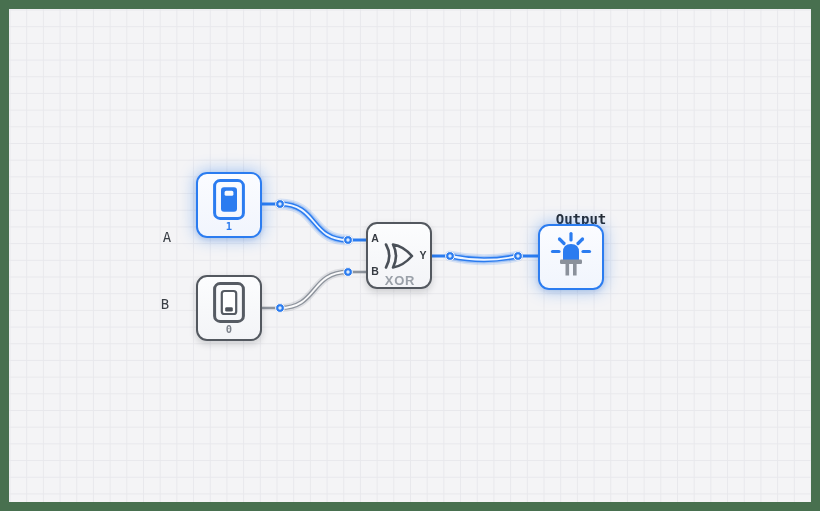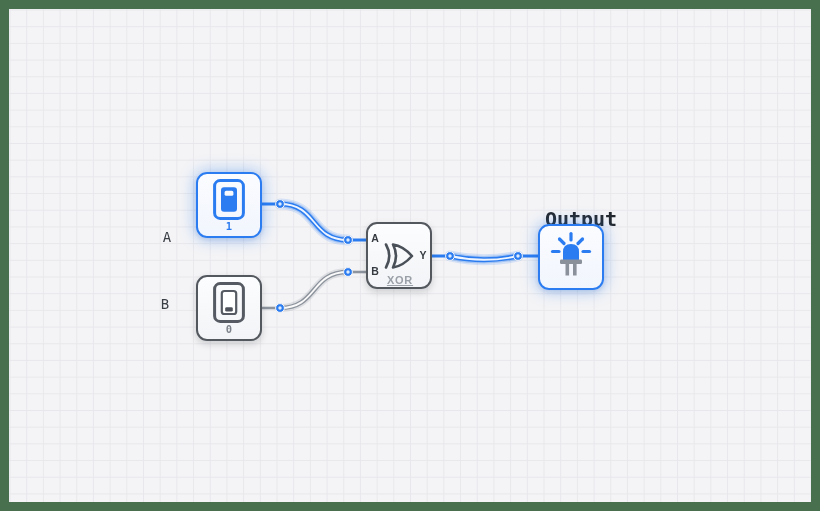--- a/index.html
+++ b/index.html
@@ -76,25 +76,24 @@
     transform: translate(-50%, -50%);
     font-family: "Liberation Sans", sans-serif;
     font-size: 10.5px;
     font-weight: bold;
     color: #363b42;
   }
   .gate-type-label {
     position: absolute;
     transform: translate(-50%, -50%);
     font-family: "Liberation Sans", sans-serif;
-    font-size: 11px;
+    font-size: 13px;
     font-weight: bold;
     letter-spacing: 0.8px;
     color: #9aa0a8;
-    text-decoration: underline;
   }
   .gate-symbol { position: absolute; left: 16px; top: 19px; }
   
   #node-led {
     left: 538px; top: 224px;
     width: 62px; height: 62px;
   }
   .led-icon-svg { position: absolute; left: 9px; top: 5px; }
   
   .canvas-label {
@@ -103,21 +102,21 @@
     font-size: 14px;
     font-weight: 500;
     color: #3a3f46;
   }
   #label-a { left: 158px; top: 228px; }
   #label-b { left: 156px; top: 295px; }
   #label-output {
     position: absolute;
     left: 572px; top: 210px;
     transform: translate(-50%, -50%);
-    font-size: 20px;
+    font-size: 14px;
     font-weight: 600;
     color: #24292e;
     text-align: center;
   }
 </style>
 </head>
 <body>
 
 <div class="frame">
   <div class="canvas">

